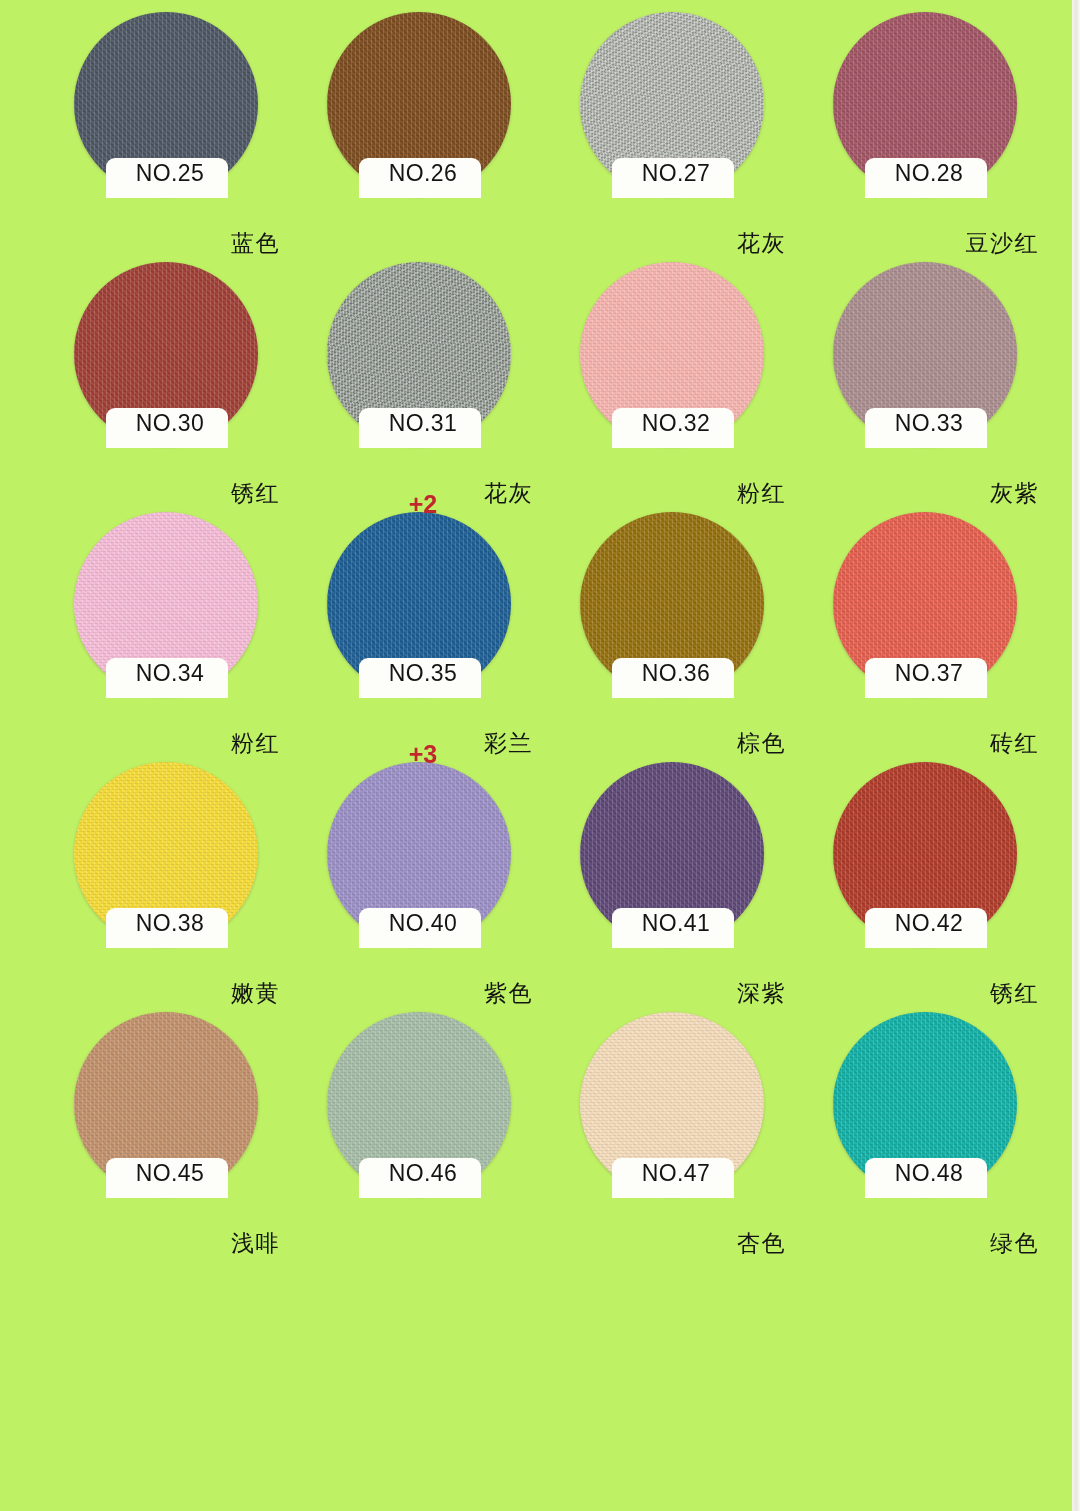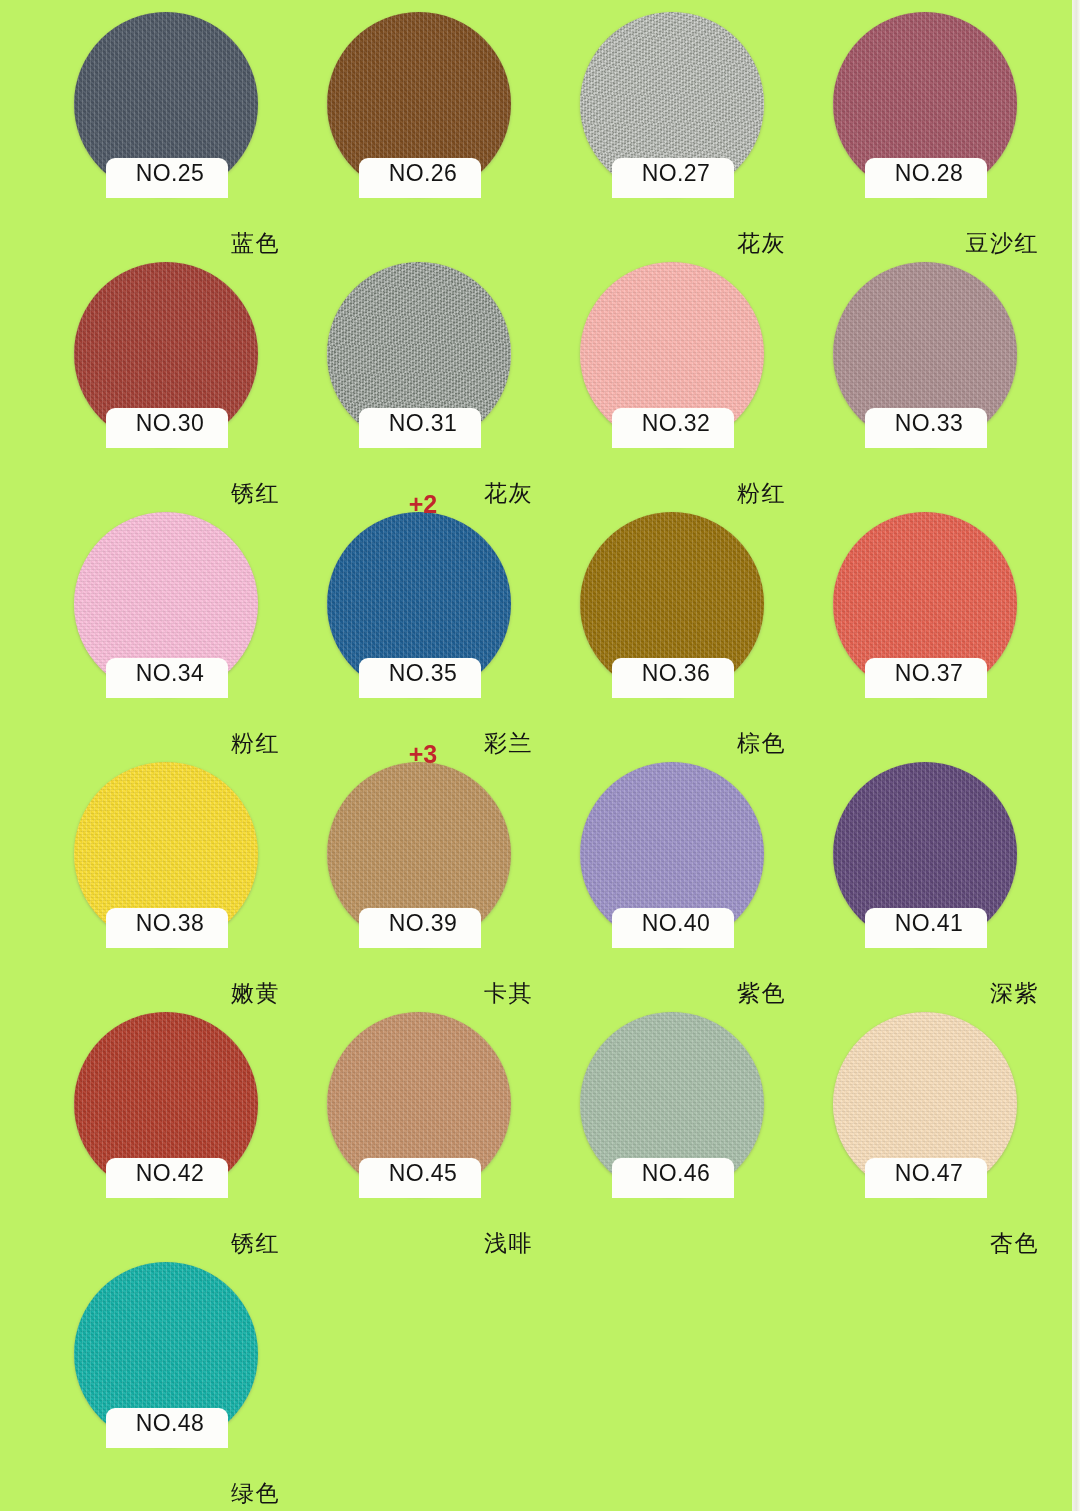--- a/index.html
+++ b/index.html
@@ -189,20 +189,21 @@
         </div>
         <div class="code">NO.32</div>
         <div class="cname">粉红</div>
       </div>
       <div class="swatch">
         <div class="disc-wrap">
           <div class="disc" style="background: rgb(171, 142, 144);"></div>
           <div class="notch"></div>
         </div>
         <div class="code">NO.33</div>
+        <div class="cname">灰紫</div>
       </div>
       <div class="swatch">
         <div class="disc-wrap">
           <div class="disc" style="background: rgb(248, 188, 216);"></div>
           <div class="notch"></div>
         </div>
         <div class="code">NO.34</div>
         <div class="cname">粉红</div>
       </div>
       <div class="swatch">
@@ -221,39 +222,32 @@
         </div>
         <div class="code">NO.36</div>
         <div class="cname">棕色</div>
       </div>
       <div class="swatch">
         <div class="disc-wrap">
           <div class="disc" style="background: rgb(228, 96, 79);"></div>
           <div class="notch"></div>
         </div>
         <div class="code">NO.37</div>
+        <div class="cname">砖红</div>
       </div>
       <div class="swatch">
         <div class="disc-wrap">
           <div class="disc" style="background: rgb(248, 220, 49);"></div>
           <div class="notch"></div>
         </div>
         <div class="code">NO.38</div>
         <div class="cname">嫩黄</div>
       </div>
       <div class="swatch">
         <div class="disc-wrap">
-          <div class="disc" style="background: rgb(187, 146, 95);"></div>
-          <div class="notch"></div>
-        </div>
-        <div class="code">NO.39</div>
-        <div class="cname">卡其</div>
-      </div>
-      <div class="swatch">
-        <div class="disc-wrap">
           <div class="disc" style="background: rgb(155, 145, 198);"></div>
           <div class="notch"></div>
         </div>
         <div class="code">NO.40</div>
         <div class="cname">紫色</div>
       </div>
       <div class="swatch">
         <div class="disc-wrap">
           <div class="disc" style="background: rgb(95, 72, 120);"></div>
           <div class="notch"></div>

